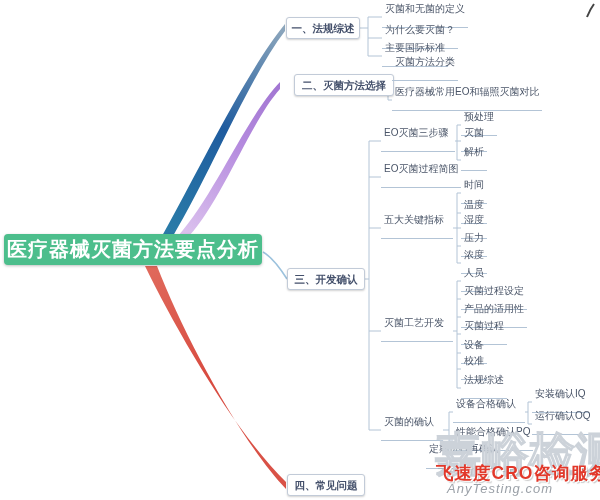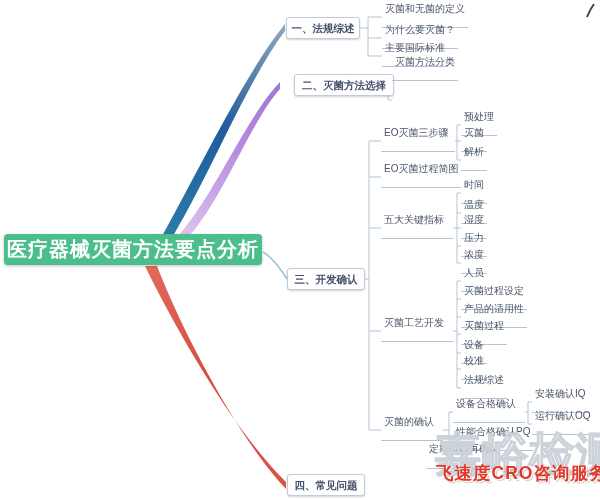--- a/index.html
+++ b/index.html
@@ -102,20 +102,21 @@
   <div class="bbox" style="left:286px;top:17px;width:74px;">一、法规综述</div>
   <div class="bbox" style="left:286px;top:74px;width:100px;margin-left:8px;">二、灭菌方法选择</div>
   <div class="bbox" style="left:287px;top:268px;width:78px;">三、开发确认</div>
   <div class="bbox" style="left:287px;top:474px;width:78px;">四、常见问题</div>
 
   <div class="leaf" style="left:382px;top:3px;">灭菌和无菌的定义</div>
   <div class="leaf" style="left:382px;top:24px;">为什么要灭菌？</div>
   <div class="leaf" style="left:382px;top:42px;">主要国际标准</div>
 
   <div class="leaf" style="left:392px;top:56px;">灭菌方法分类</div>
+  <div class="leaf" style="left:392px;top:86px;">医疗器械常用EO和辐照灭菌对比</div>
 
   <div class="leaf" style="left:381px;top:127px;width:74px;">EO灭菌三步骤</div>
   <div class="leaf" style="left:381px;top:163px;">EO灭菌过程简图</div>
   <div class="leaf" style="left:381px;top:214px;width:72px;">五大关键指标</div>
   <div class="leaf" style="left:381px;top:317px;width:72px;">灭菌工艺开发</div>
   <div class="leaf" style="left:381px;top:416px;width:62px;">灭菌的确认</div>
 
   <div class="leaf" style="left:461px;top:111px;">预处理</div>
   <div class="leaf" style="left:461px;top:127px;">灭菌</div>
   <div class="leaf" style="left:461px;top:146px;">解析</div>
@@ -136,14 +137,15 @@
 
   <div class="leaf" style="left:453px;top:398px;width:72px;">设备合格确认</div>
   <div class="leaf" style="left:453px;top:426px;">性能合格确认PQ</div>
   <div class="leaf" style="left:426px;top:444px;font-family:Liberation Mono, monospace;">定期进行再确认</div>
 
   <div class="leaf" style="left:532px;top:388px;">安装确认IQ</div>
   <div class="leaf" style="left:532px;top:410px;">运行确认OQ</div>
 
   <div class="wm-outline">嘉峪检测网</div>
   <div class="wm-brand">飞速度CRO咨询服务</div>
+  <div class="wm-site">AnyTesting.com</div>
 
 </div>
 
 </body></html>

